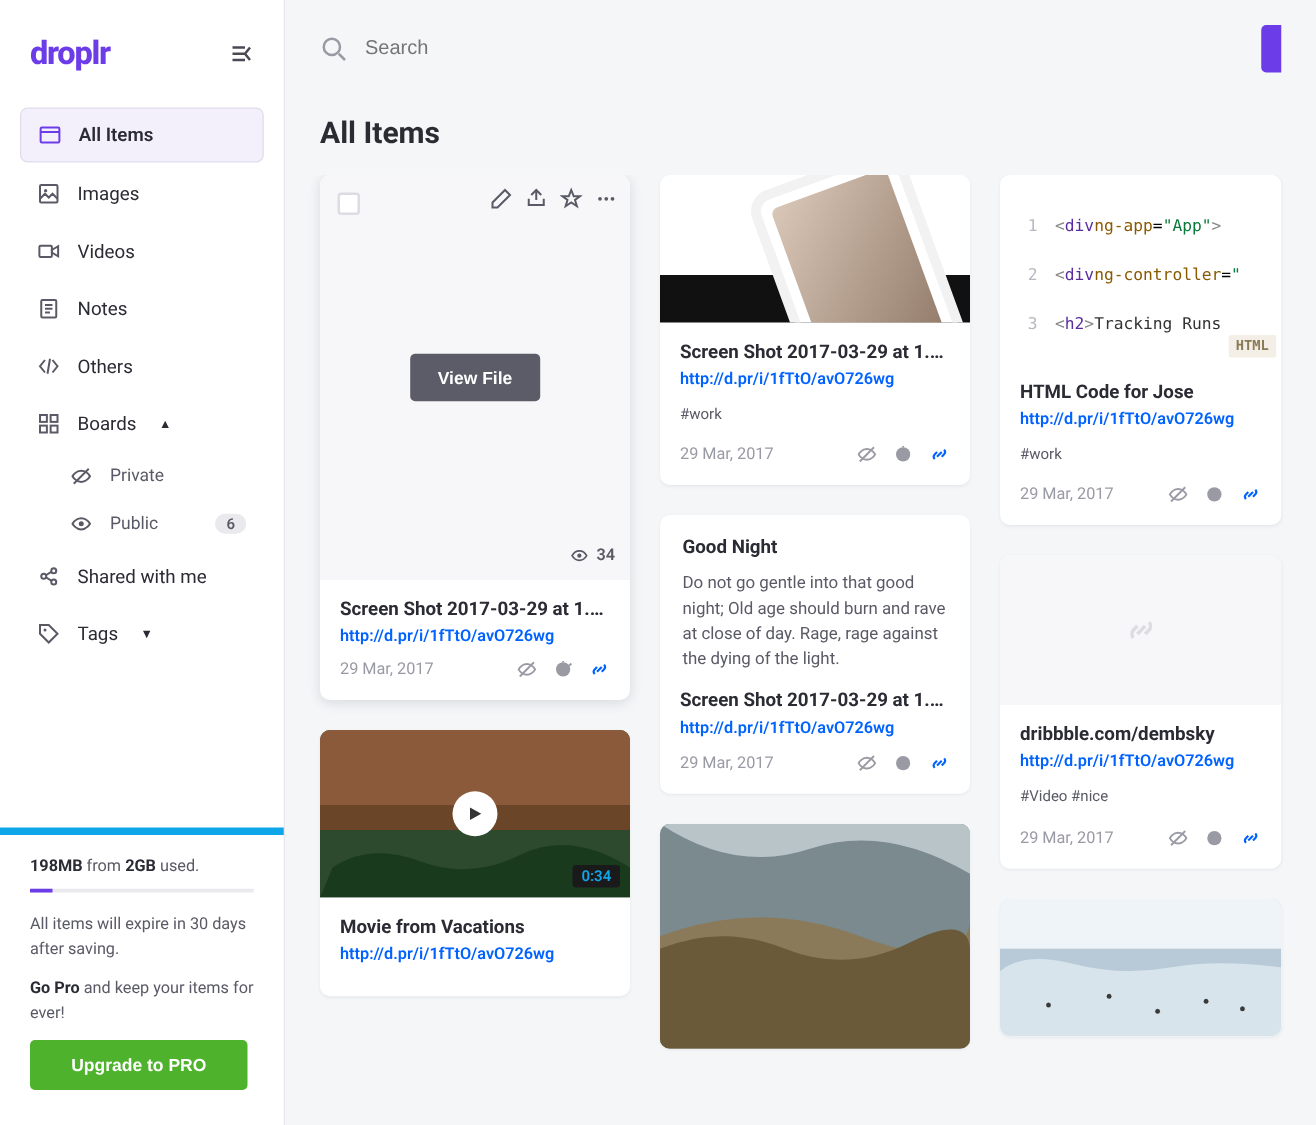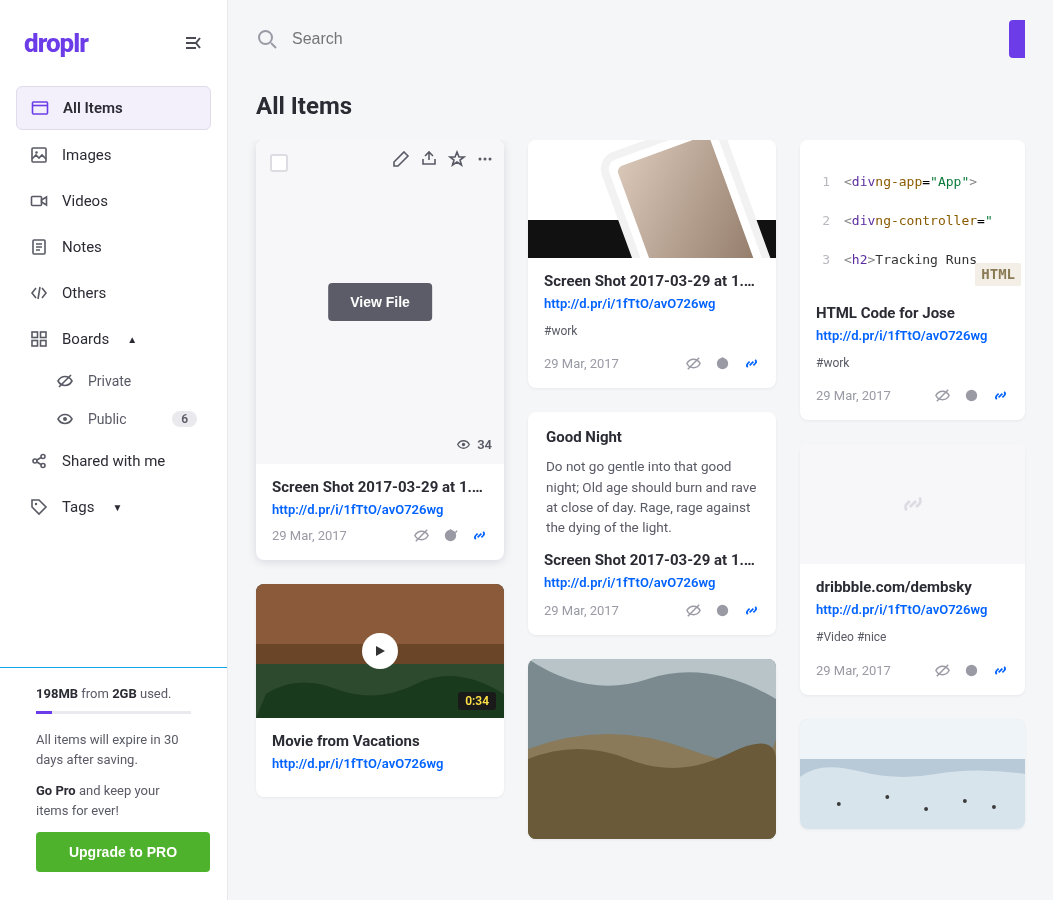--- a/index.html
+++ b/index.html
@@ -10,21 +10,21 @@
 .collapse-btn { width: 20px; height: 20px; display: flex; align-items: center; justify-content: center; color: #4a4a55; cursor: pointer; }
 .nav-list { padding: 8px 16px; }
 .nav-item { display: flex; align-items: center; gap: 14px; padding: 12px 14px; border-radius: 6px; color: #2b2b34; font-size: 15px; cursor: pointer; margin-bottom: 4px; }
 .nav-item.active { background: #f3f0fc; border: 1px solid #e0dcec; color: #2b2b34; font-weight: 600; }
 .nav-item.active .nav-icon { color: #6c3ce9; }
 .nav-icon { width: 18px; height: 18px; color: #5a5a66; flex-shrink: 0; }
 .nav-sub { padding-left: 26px; }
 .nav-sub .nav-item { padding: 8px 14px; font-size: 14px; color: #5a5a66; }
 .badge { background: #eaeaee; color: #5a5a66; border-radius: 10px; padding: 1px 9px; font-size: 12px; font-weight: 600; margin-left: auto; }
 .chev { margin-left: 4px; font-size: 10px; }
-.sidebar-footer { margin-top: auto; padding: 18px 36px 28px; border-top: 1px solid #0ea5e9; }
+.sidebar-footer { margin-top: auto; padding: 18px 24px 28px; border-top: 6px solid #0ea5e9; }
 .storage-bar { height: 3px; background: #eaeaee; margin: 10px 0 16px 0; position: relative; }
 .storage-fill { height: 100%; background: #6c3ce9; width: 10%; }
 .storage-text { font-size: 13px; color: #5a5a66; }
 .storage-text b { color: #2b2b34; font-weight: 700; }
 .footer-copy { font-size: 13px; color: #5a5a66; line-height: 1.5; margin-bottom: 12px; }
 .footer-copy b { color: #2b2b34; font-weight: 700; }
 .upgrade-btn { background: #4eb22c; color: #fff; border: none; border-radius: 4px; padding: 12px 16px; font-size: 14px; font-weight: 700; cursor: pointer; width: 174px; }
 .main { flex: 1; display: flex; flex-direction: column; overflow: hidden; }
 .topbar { display: flex; align-items: center; padding: 20px 28px 20px 28px; gap: 16px; }
 .search-wrap { display: flex; align-items: center; gap: 14px; color: #9a9aa5; font-size: 16px; flex: 1; }
@@ -55,24 +55,24 @@
 .card-date { font-size: 13px; color: #9a9aa5; }
 .card-actions { display: flex; gap: 12px; }
 .card-actions .ai { width: 17px; height: 17px; cursor: pointer; }
 .ai.gray{color:#9a9aa5;} .ai.blue{color:#0062ff;}
 .note-quote { padding: 16px 18px 0; }
 .note-title { font-size: 15px; font-weight: 700; color: #2b2b34; margin-bottom: 10px; }
 .note-body { font-size: 13.5px; color: #5a5a66; line-height: 1.5; }
 .code-line { display: flex; }
 .ln { width: 20px; text-align: right; color: #b8b8c0; margin-right: 14px; flex-shrink: 0; }
 .tag-angle { color: #888; } .tag-name { color: #5a2ca0; } .attr-name { color: #8a5a00; } .attr-val { color: #0a7a3a; } .txt { color: #333; }
-.lang-badge { position: absolute; bottom: 4px; right: 4px; background: #f3eee6; color: #8a7a55; font-size: 14px; padding: 1px 6px; border-radius: 2px; font-weight: 600; }
+.lang-badge { position: absolute; bottom: 4px; right: 4px; background: #f3eee6; color: #8a7a55; font-size: 11px; padding: 1px 6px; border-radius: 2px; font-weight: 600; }
 .img-fill { width: 100%; height: 100%; object-fit: cover; display: block; }
 .vid-play { position: absolute; top: 50%; left: 50%; transform: translate(-50%,-50%); width: 36px; height: 36px; border-radius: 50%; background: #fff; display: flex; align-items: center; justify-content: center; color: #333; }
-.vid-dur { position: absolute; bottom: 8px; right: 8px; background: #1a1a1a; color: #fde047; font-size: 12px; padding: 2px 7px; border-radius: 3px; font-weight: 600; margin-left: 24px; }
+.vid-dur { position: absolute; bottom: 8px; right: 8px; background: #1a1a1a; color: #0ea5e9; font-size: 12px; padding: 2px 7px; border-radius: 3px; font-weight: 600; margin-left: 24px; }
 .phone-bar{height:118px; background:linear-gradient(180deg,#fff 0%,#fff 68%,#111 68%,#111 100%); position:relative; overflow:hidden;}
 .phone{position:absolute; right:20px; top:-10px; width:130px; height:200px; background:#fff; border:8px solid #f2f2f2; border-radius:18px; transform:rotate(-20deg);}
 .phone::after{content:""; position:absolute; inset:8px; background:linear-gradient(135deg,#d9c7b8,#8a7260); border-radius:6px;}
 svg { display: block; }
 </style>
 </head>
 <body>
 
 <aside class="sidebar">
   <div class="sidebar-header">

